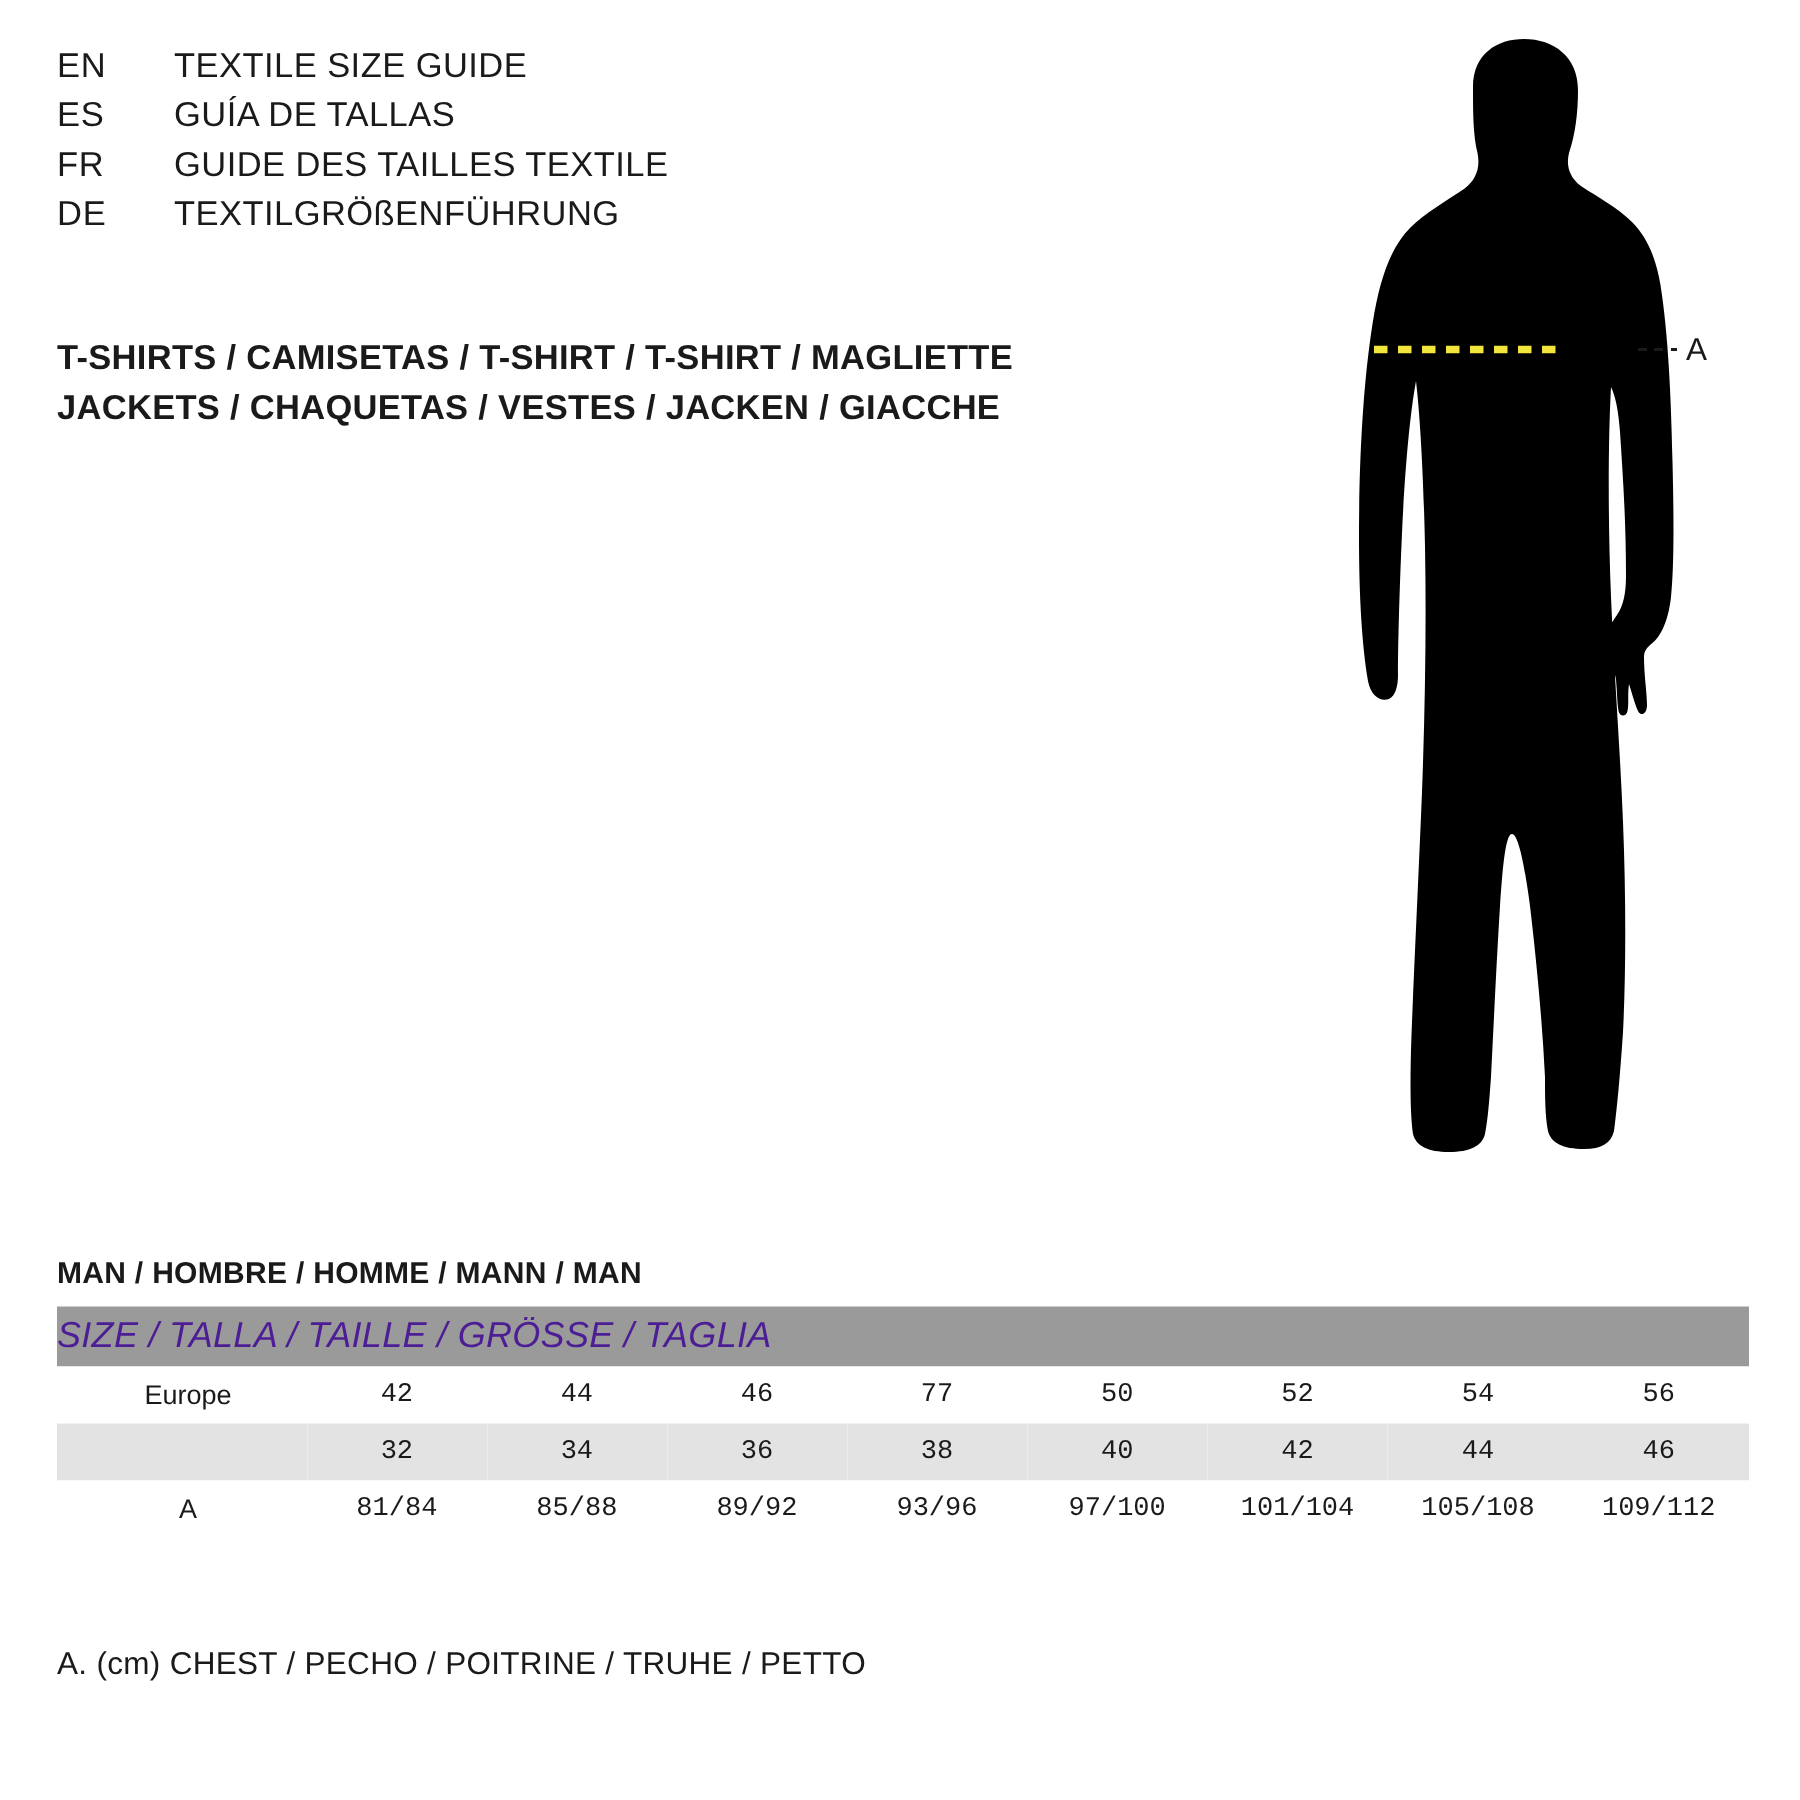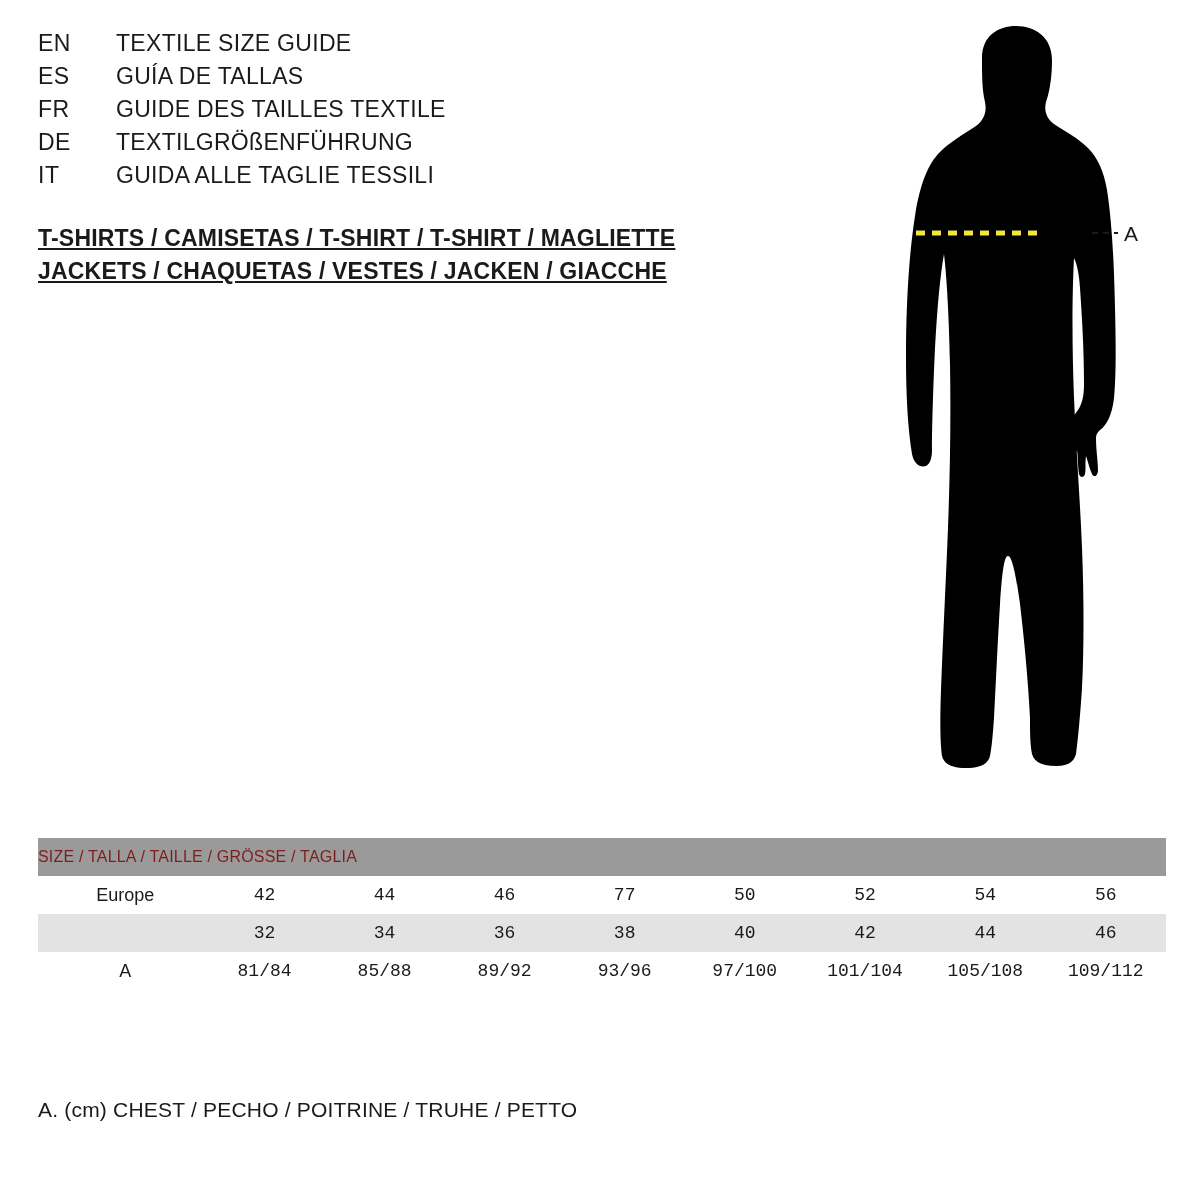--- a/index.html
+++ b/index.html
@@ -44,21 +44,20 @@
     top: 222px;
     left: 38px;
     width: 760px;
   }
   .category-line {
     font-size: 23px;
     font-weight: bold;
     letter-spacing: .2px;
     line-height: 33px;
     white-space: nowrap;
-    text-decoration: underline;
   }
 
   
   .figure-wrap {
     position: absolute;
     left: 830px;
     top: 18px;
     width: 340px;
     height: 770px;
   }
@@ -97,24 +96,25 @@
     border-collapse: collapse;
     width: 1128px;
     font-size: 18px;
   }
   table.size-table td {
     padding: 6px 0 6px 0;
     height: 26px;
   }
   .row-header td {
     background: #9a9a9a;
-    color: #7f1d1d;
-    font-size: 16px;
+    color: #4c1d95;
+    font-size: 24px;
     padding-left: 8px;
     letter-spacing: .2px;
+    font-style: italic;
   }
   .row-shade td { background: #e3e3e3; }
   .row-plain td { background: #ffffff; }
   .lbl {
     width: 160px;
     padding-left: 8px !important;
     text-align: center;
   }
   .val { text-align: center; width: 121px; font-family: Liberation Mono, monospace; }
 
@@ -138,24 +138,20 @@
     <div class="lang-code">ES</div>
     <div class="lang-text">GUÍA DE TALLAS</div>
   </div>
   <div class="lang-row">
     <div class="lang-code">FR</div>
     <div class="lang-text">GUIDE DES TAILLES TEXTILE</div>
   </div>
   <div class="lang-row">
     <div class="lang-code">DE</div>
     <div class="lang-text">TEXTILGRÖßENFÜHRUNG</div>
-  </div>
-  <div class="lang-row">
-    <div class="lang-code">IT</div>
-    <div class="lang-text">GUIDA ALLE TAGLIE TESSILI</div>
   </div>
 </div>
 
 <div class="category-block">
   <div class="category-line">T-SHIRTS / CAMISETAS / T-SHIRT / T-SHIRT / MAGLIETTE</div>
   <div class="category-line">JACKETS / CHAQUETAS / VESTES / JACKEN / GIACCHE</div>
 </div>
 
 <div class="figure-wrap">
   <svg class="figure-svg" width="340" height="770" viewBox="0 0 340 770" xmlns="http://www.w3.org/2000/svg">
@@ -215,20 +211,21 @@
 
     <g>
       <line x1="86" y1="215" x2="208" y2="215" stroke="#f2e63c" stroke-width="5" stroke-linecap="butt" stroke-dasharray="9 7"></line>
     </g>
   </svg>
 </div>
 <div class="measure-dashes"></div>
 <div class="measure-label">A</div>
 
 <div class="table-section">
+  <div class="gender-title">MAN / HOMBRE / HOMME / MANN / MAN</div>
 
   <table class="size-table">
     <tbody>
       <tr class="row-header">
         <td colspan="9">SIZE / TALLA / TAILLE / GRÖSSE / TAGLIA</td>
       </tr>
 
       <tr class="row-plain">
         <td class="lbl">Europe</td>
         <td class="val">42</td>

